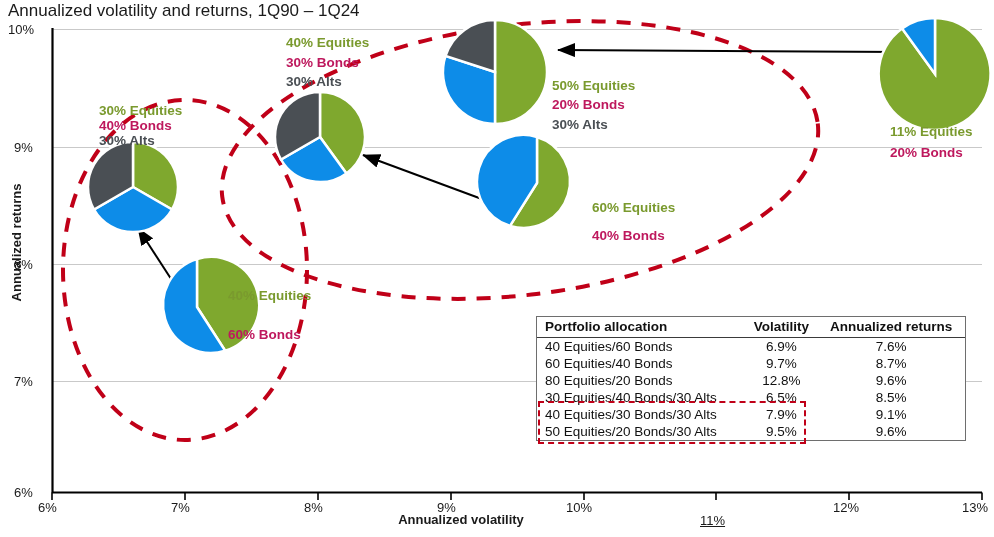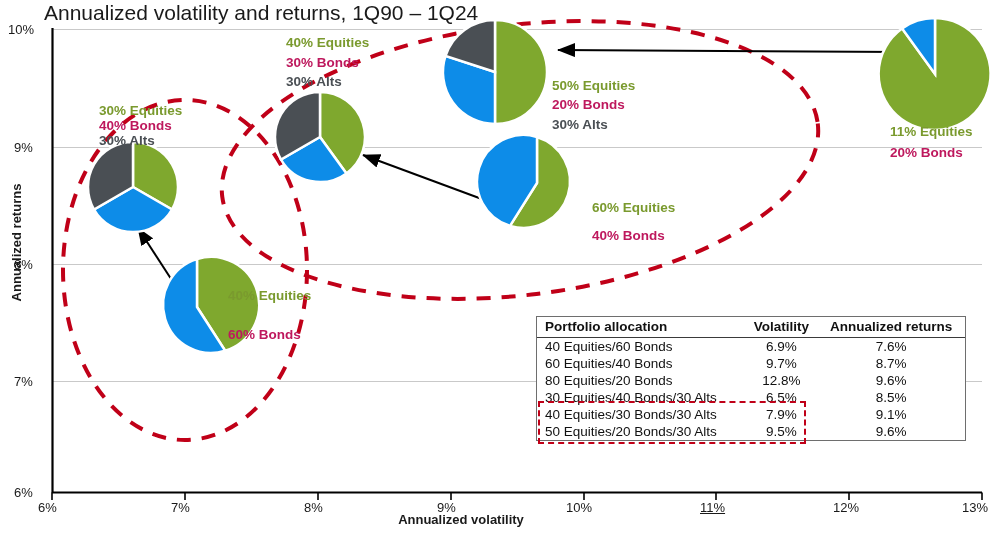--- a/index.html
+++ b/index.html
@@ -1,18 +1,18 @@
 <!DOCTYPE html>
 <html><head>
 <meta charset="utf-8">
 <style>
   html,body{margin:0;padding:0;background:#fff;}
   body{font-family:"Liberation Sans",sans-serif;}
   #stage{position:relative;width:994px;height:537px;background:#fff;overflow:hidden;}
-  #chart-title{position:absolute;left:8px;top:1px;font-size:21px;color:#1a1a1a;white-space:nowrap;margin-left:36px;}
+  #chart-title{position:absolute;left:8px;top:1px;font-size:17px;color:#1a1a1a;white-space:nowrap;}
   #plot-svg{position:absolute;left:0;top:0;}
   .axis-tick{position:absolute;font-size:13px;color:#1a1a1a;}
   #y-axis-title{position:absolute;left:-54px;top:235px;width:140px;text-align:center;
     font-size:13px;font-weight:bold;color:#1a1a1a;transform:rotate(-90deg);transform-origin:center center;}
   #x-axis-title{position:absolute;left:0;top:512px;width:922px;text-align:center;
     font-size:13px;font-weight:bold;color:#1a1a1a;}
   .pie-label{position:absolute;font-size:13.5px;font-weight:bold;line-height:16px;white-space:nowrap;}
   .lbl-eq{color:#7a9a2e;}
   .lbl-bd{color:#be185d;}
   .lbl-al{color:#4a4f54;}
@@ -108,21 +108,21 @@
   <div class="axis-tick" style="left:14px;top:140px;">9%</div>
   <div class="axis-tick" style="left:14px;top:257px;">8%</div>
   <div class="axis-tick" style="left:14px;top:374px;">7%</div>
   <div class="axis-tick" style="left:14px;top:485px;">6%</div>
 
   <div class="axis-tick" style="left:38px;top:500px;">6%</div>
   <div class="axis-tick" style="left:171px;top:500px;">7%</div>
   <div class="axis-tick" style="left:304px;top:500px;">8%</div>
   <div class="axis-tick" style="left:437px;top:500px;">9%</div>
   <div class="axis-tick" style="left:566px;top:500px;">10%</div>
-  <div class="axis-tick" style="left:700px;top:500px;text-decoration:underline;">11%</div>
+  <div class="axis-tick" style="left:700px;top:513px;text-decoration:underline;">11%</div>
   <div class="axis-tick" style="left:833px;top:500px;">12%</div>
   <div class="axis-tick" style="left:962px;top:500px;">13%</div>
 
   <div id="y-axis-title">Annualized returns</div>
   <div id="x-axis-title">Annualized volatility</div>
 
   <div class="pie-label lbl-eq" style="left:99px;top:103px;">30% Equities</div>
   <div class="pie-label lbl-bd" style="left:99px;top:118px;">40% Bonds</div>
   <div class="pie-label lbl-al" style="left:99px;top:133px;">30% Alts</div>
 

